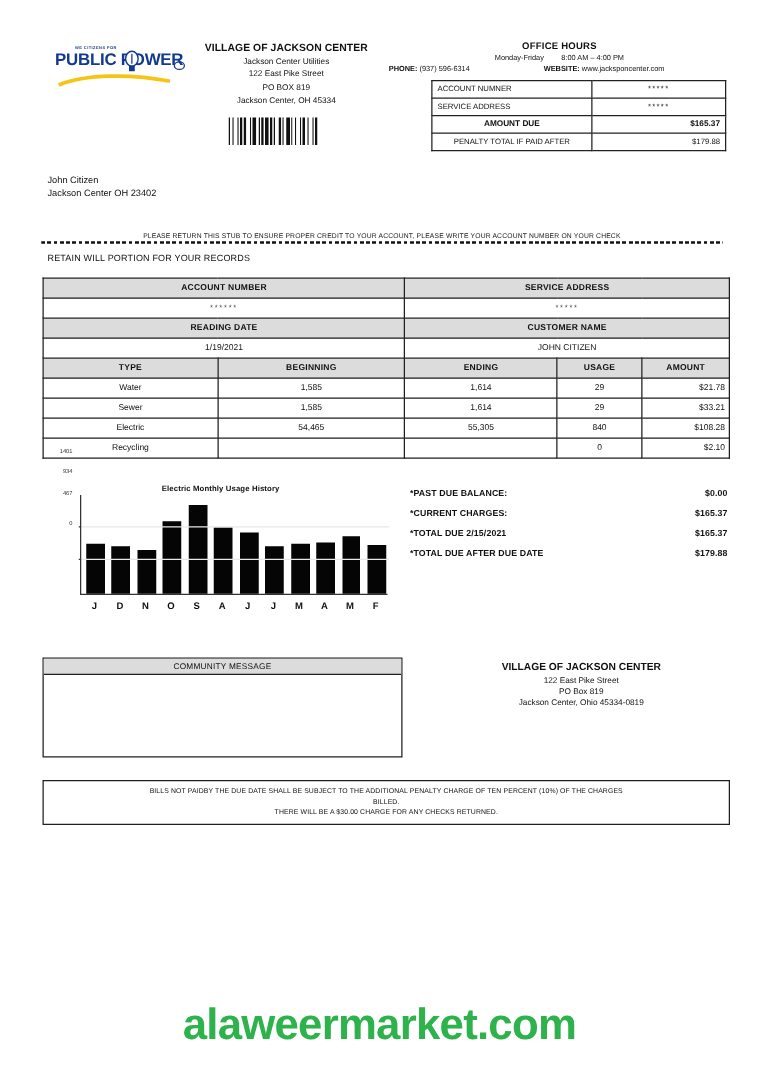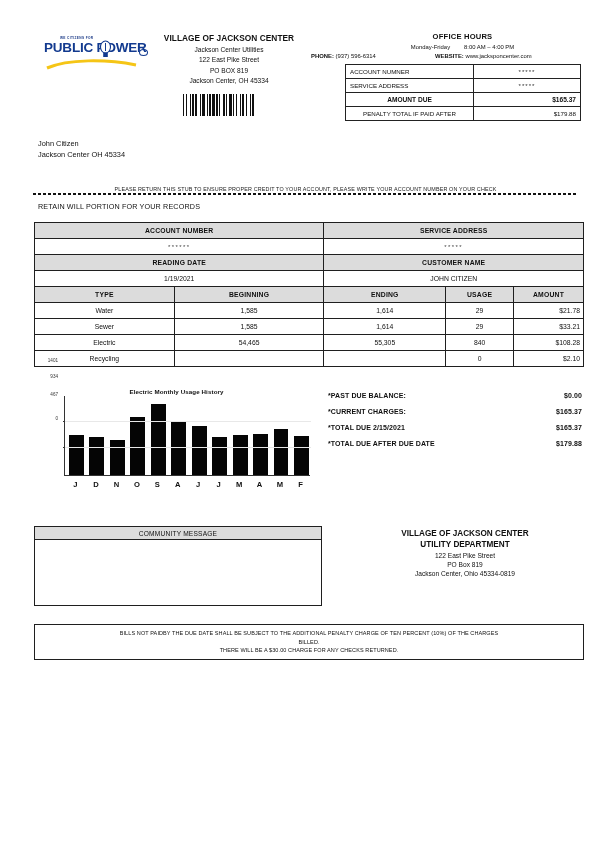--- a/index.html
+++ b/index.html
@@ -81,21 +81,21 @@
   }
   .barcode span {
     display: inline-block;
     height: 22px;
     background: #111;
     vertical-align: top;
   }
 
   .hours {
     position: absolute;
-    left: 345px; top: 32px;
+    left: 330px; top: 32px;
     width: 235px;
     text-align: center;
   }
   .hours-title { font-size: 7.6px; font-weight: 700; letter-spacing: .2px; }
   .hours-row {
     margin-top: 3px;
     font-size: 5.9px;
     display: flex; justify-content: center; gap: 14px;
   }
   .contact-row {
@@ -383,21 +383,21 @@
       </tr>
       <tr class="row-pen">
         <td class="c1">PENALTY TOTAL IF PAID AFTER</td>
         <td class="c2">$179.88</td>
       </tr>
     </tbody>
       </table>
 
     <div class="cust-addr">
       <div>John Citizen</div>
-      <div>Jackson Center OH 45334</div>
+      <div>Jackson Center OH 23402</div>
     </div>
   </div>
 
   <div class="tear">
     <div class="tear-text">PLEASE RETURN THIS STUB TO ENSURE PROPER CREDIT TO YOUR ACCOUNT, PLEASE WRITE YOUR ACCOUNT NUMBER ON YOUR CHECK</div>
     <div class="tear-dash"></div>
   </div>
   <div class="retain">RETAIN WILL PORTION FOR YOUR RECORDS</div>
 
   <table class="main-tbl">
@@ -519,25 +519,25 @@
       </div>
     </div>
 
   <div class="cm-box">
     <div class="cm-head">COMMUNITY MESSAGE</div>
     <div class="cm-body"></div>
   </div>
 
   <div class="dept">
     <div class="dept-t">VILLAGE OF JACKSON CENTER</div>
-    <div class="dept-t">UTILITY DEPARTMENT</div>
     <div class="dept-l">122 East Pike Street</div>
     <div class="dept-l">PO Box 819</div>
     <div class="dept-l">Jackson Center, Ohio 45334-0819</div>
   </div>
 
   <div class="footer-box">
     <p>BILLS NOT PAIDBY THE DUE DATE SHALL BE SUBJECT TO THE ADDITIONAL PENALTY CHARGE OF TEN PERCENT (10%) OF THE CHARGES</p>
     <p>BILLED.</p>
     <p>THERE WILL BE A $30.00 CHARGE FOR ANY CHECKS RETURNED.</p>
   </div>
 
+  <div class="watermark">alaweermarket.com</div>
 </div>
 
 </body></html>

